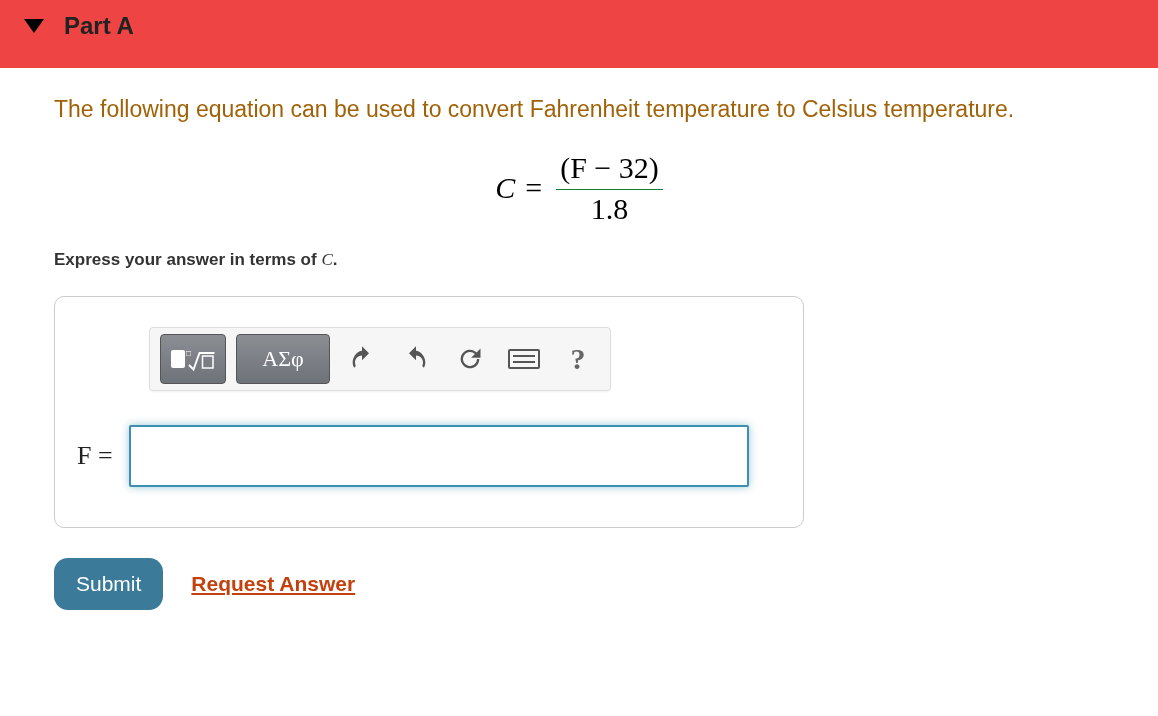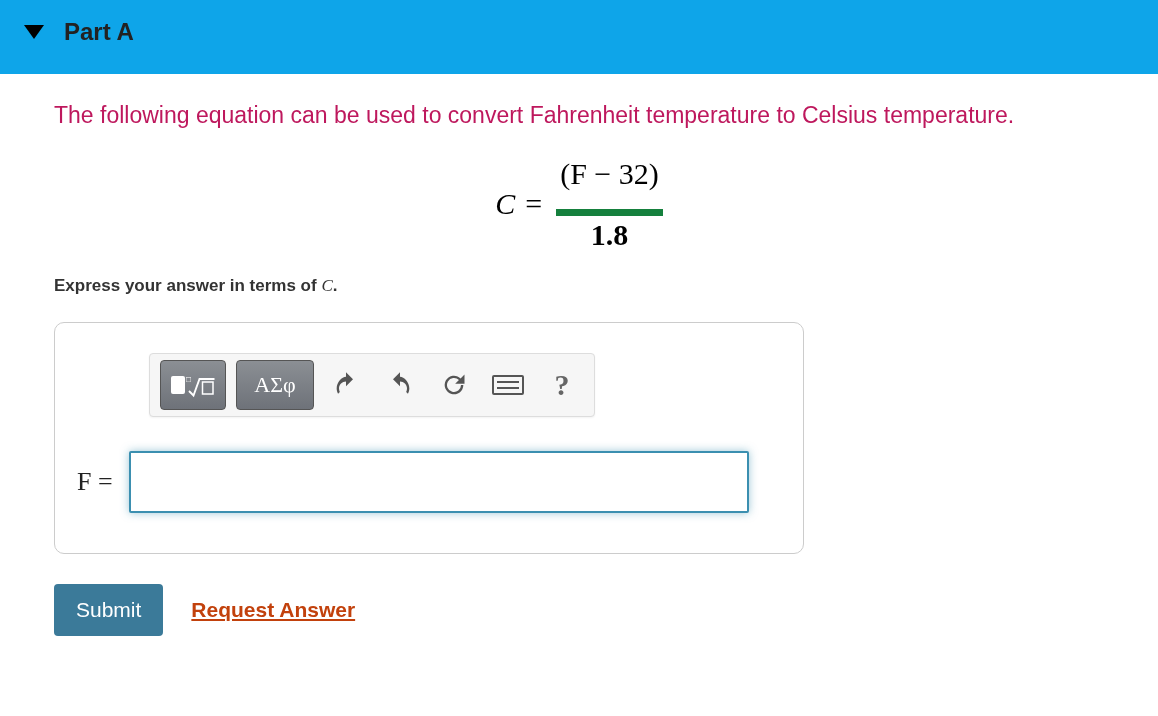--- a/index.html
+++ b/index.html
@@ -3,43 +3,43 @@
 <meta charset="utf-8">
 <style>
   * { box-sizing: border-box; margin: 0; padding: 0; }
   body {
     font-family: Arial, Helvetica, sans-serif;
     background: #fff;
     color: #333;
     width: 1158px;
   }
   .part-header {
-    background: #0ea5e9;
-    padding: 18px 22px 28px 22px;
+    background: #ef4444;
+    padding: 12px 22px 28px 22px;
     display: flex;
     align-items: center;
     gap: 20px;
   }
   .part-header .tri {
     width: 0; height: 0;
     border-left: 10px solid transparent;
     border-right: 10px solid transparent;
     border-top: 14px solid #000;
     margin-left: 2px;
   }
   .part-title {
     font-weight: bold;
     font-size: 24px;
     color: #222;
   }
   .content {
     padding: 24px 54px 20px 54px;
   }
   .intro, .instruct {
-    color: #be185d;
+    color: #a16207;
     font-size: 23px;
     line-height: 1.5;
   }
   .equation-c {
     text-align: center;
     margin: 24px 0 24px 0;
   }
   .eq-row {
     display: inline-flex;
     align-items: center;
@@ -51,27 +51,26 @@
     font-style: italic;
     margin-right: 10px;
   }
   .eq-eq { margin-right: 14px; }
   .frac {
     display: inline-flex;
     flex-direction: column;
     align-items: center;
   }
   .frac .num {
-    padding: 0 4px 18px 4px;
-    border-bottom: 7px solid #15803d;
+    padding: 0 4px 4px 4px;
+    border-bottom: 1px solid #15803d;
     white-space: nowrap;
   }
   .frac .den {
     padding-top: 2px;
-    font-weight: bold;
   }
   .bold-instr {
     font-weight: bold;
     color: #333;
     font-size: 17px;
     margin-top: 18px;
   }
   .bold-instr .varC {
     font-family: Georgia, 'Times New Roman', serif;
     font-style: italic;
@@ -101,21 +100,21 @@
     border-radius: 4px;
     height: 50px;
     display: flex;
     align-items: center;
     justify-content: center;
     color: #fff;
     cursor: pointer;
     font-family: Georgia, 'Times New Roman', serif;
   }
   .tool-btn.math { width: 66px; }
-  .tool-btn.greek { width: 78px; font-size: 22px; }
+  .tool-btn.greek { width: 94px; font-size: 22px; }
   .mini-rect { display:inline-block; width:14px; height:18px; background:#fff; border-radius:2px; margin-right:2px;}
   .mini-root { display:inline-flex; align-items:flex-start; margin-left:-1px;}
   .mini-root svg { width:30px; height:26px; }
   .icon-btn {
     width: 44px; height: 44px;
     display: flex; align-items: center; justify-content: center;
     color: #555;
     cursor: pointer;
     border-radius: 4px;
   }
@@ -160,21 +159,21 @@
   .actions {
     display: flex;
     align-items: center;
     margin-top: 30px;
     gap: 28px;
   }
   .submit-btn {
     background: #3b7a99;
     color: #fff;
     border: none;
-    border-radius: 4px;
+    border-radius: 14px;
     padding: 14px 22px;
     font-size: 21px;
     cursor: pointer;
   }
   .req-link {
     color: #c2410c;
     font-weight: bold;
     font-size: 21px;
     text-decoration: underline;
     cursor: pointer;

